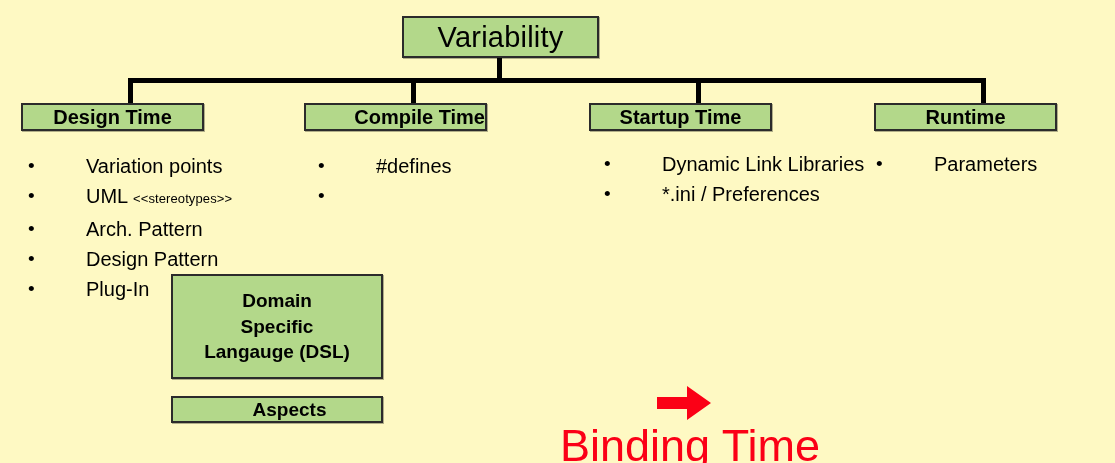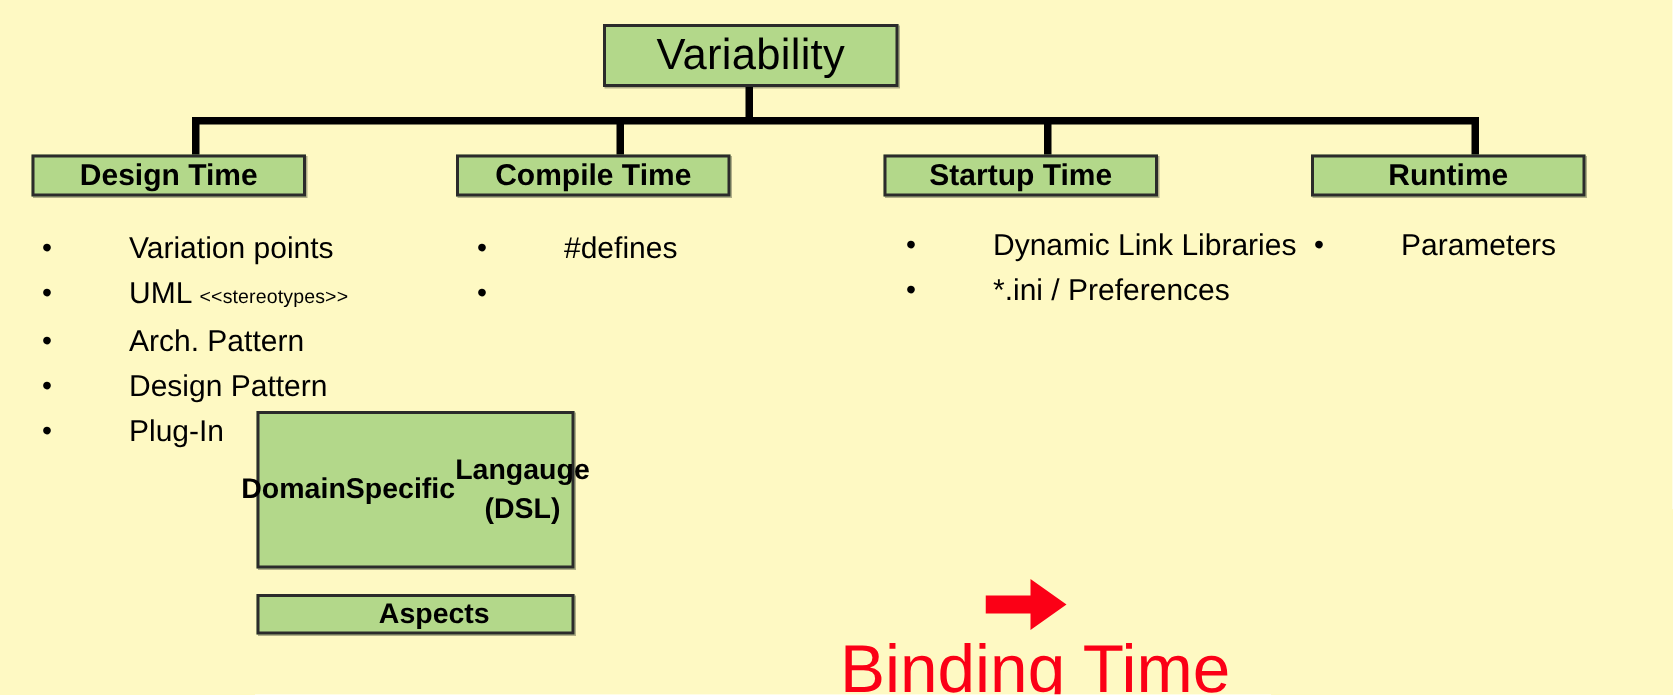--- a/index.html
+++ b/index.html
@@ -45,33 +45,33 @@
   }
 
   .level-box {
     top: 103px;
     height: 28px;
     width: 183px;
     font-size: 20px;
     font-weight: bold;
   }
   #box-design-time  { left: 21px; }
-  #box-compile-time { left: 304px; }
+  #box-compile-time { left: 304px; justify-content: flex-end; }
   #box-startup-time { left: 589px; }
   #box-runtime      { left: 874px; }
 
   #dsl-box {
     left: 171px;
     top: 274px;
     width: 212px;
     height: 105px;
     font-size: 19px;
     font-weight: bold;
     line-height: 1.35;
-    flex-direction: row;
+    flex-direction: column;
   }
   #dsl-box .dsl-line { display: block; }
 
   #aspects-box {
     left: 171px;
     top: 396px;
     width: 212px;
     height: 27px;
     font-size: 19px;
     font-weight: bold;

